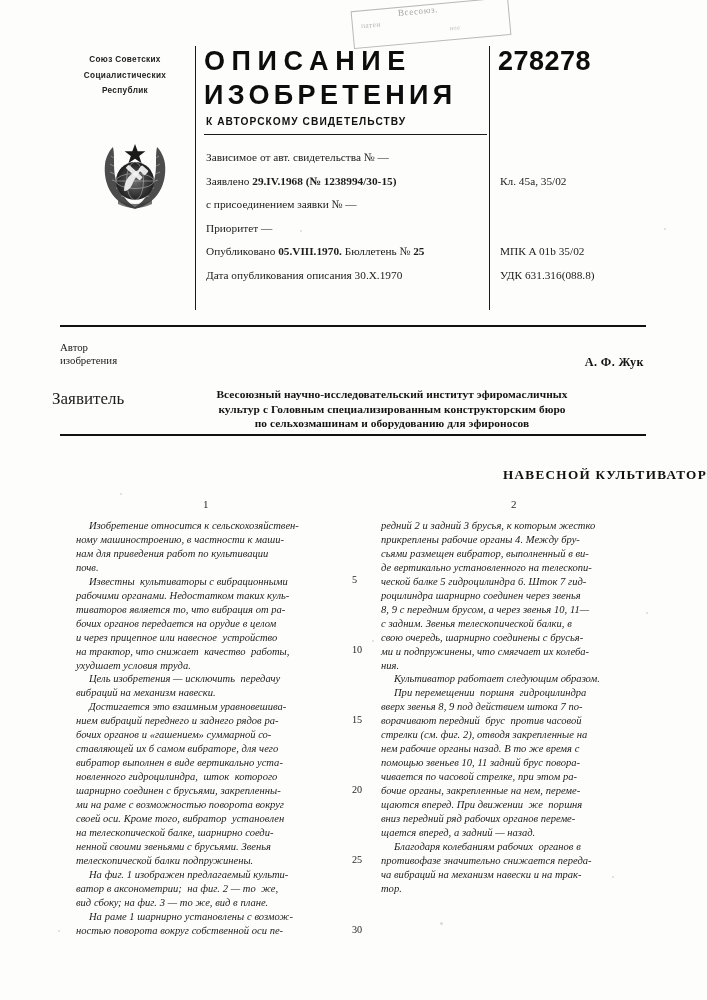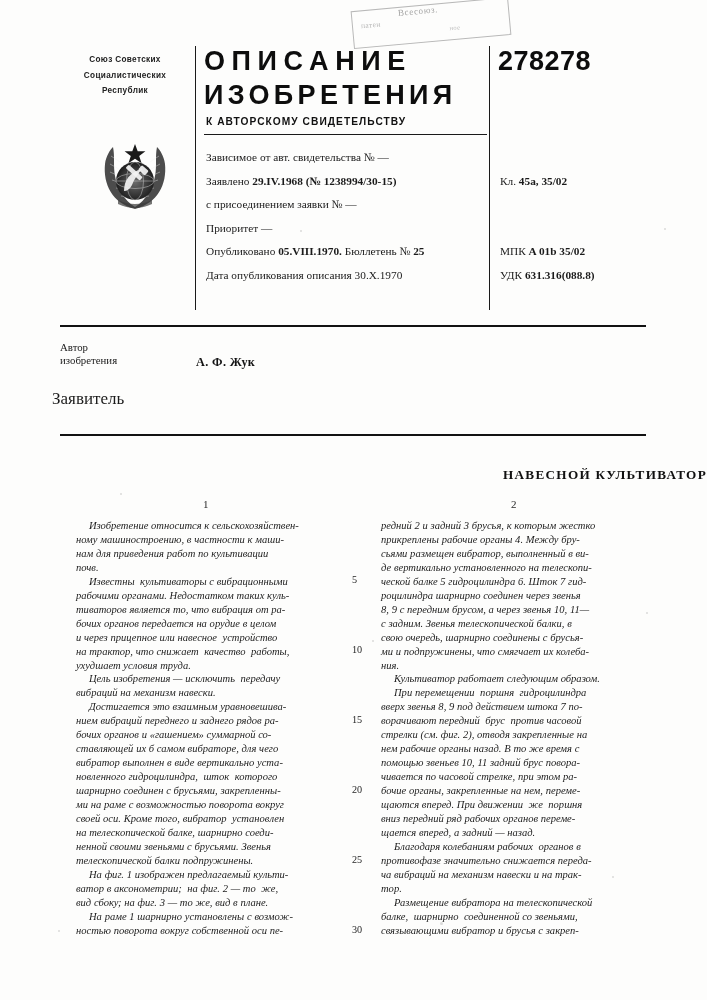--- a/index.html
+++ b/index.html
@@ -170,21 +170,21 @@
 
   .classes {
     position: absolute;
     left: 500px; top: 104px;
     width: 200px;
     font-size: 11.3px;
     line-height: 23.5px;
     color: #1b1b1b;
   }
   .classes .row { white-space: nowrap; }
-  .classes b { font-weight: bold; }
+  .classes b { font-weight: normal; }
   .cls-gap-1 { height: 23.5px; }
   .cls-gap-2 { height: 47px; }
 
   
   .rule-full {
     position: absolute;
     left: 60px;
     width: 586px;
     height: 1.6px;
     background: #121212;
@@ -197,21 +197,21 @@
     position: absolute;
     left: 60px; top: 341px;
     font-size: 10.8px;
     line-height: 13.4px;
     color: #1b1b1b;
   }
   .author-name {
     position: absolute;
     left: 196px; top: 355px;
     width: 448px;
-    text-align: left;
+    text-align: right;
     font-size: 12.2px;
     font-weight: bold;
     letter-spacing: .4px;
     color: #131313;
   }
   .lbl-applicant {
     position: absolute;
     left: 52px; top: 389px;
     font-size: 17px;
     color: #1b1b1b;
@@ -408,20 +408,25 @@
   <div class="rule-full rule-a"></div>
   <div class="rule-full rule-b"></div>
 
   <div class="lbl-author">
     <div>Автор</div>
     <div>изобретения</div>
   </div>
   <div class="author-name">А. Ф. Жук</div>
 
   <div class="lbl-applicant">Заявитель</div>
+  <div class="applicant-body">
+    <div>Всесоюзный научно-исследовательский институт эфиромасличных</div>
+    <div>культур с Головным специализированным конструкторским бюро</div>
+    <div>по сельхозмашинам и оборудованию для эфироносов</div>
+  </div>
 
   <div class="invention-title">НАВЕСНОЙ КУЛЬТИВАТОР</div>
 
   <div class="colnum colnum-1">1</div>
   <div class="colnum colnum-2">2</div>
 
   <div class="col col-left">
     <p>Изобретение относится к сельскохозяйствен-
 ному машиностроению, в частности к маши-
 нам для приведения работ по культивации
@@ -475,23 +480,20 @@
 помощью звеньев 10, 11 задний брус повора-
 чивается по часовой стрелке, при этом ра-
 бочие органы, закрепленные на нем, переме-
 щаются вперед. При движении  же  поршня
 вниз передний ряд рабочих органов переме-
 щается вперед, а задний — назад.</p>
     <p>Благодаря колебаниям рабочих  органов в
 противофазе значительно снижается переда-
 ча вибраций на механизм навески и на трак-
 тор.</p>
-    <p>Размещение вибратора на телескопической
-балке,  шарнирно  соединенной со звеньями,
-связывающими вибратор и брусья с закреп-</p>
   </div>
 
   <div class="linenums">
     <span style="top:55px">5</span>
     <span style="top:125px">10</span>
     <span style="top:195px">15</span>
     <span style="top:265px">20</span>
     <span style="top:335px">25</span>
     <span style="top:405px">30</span>
   </div>

